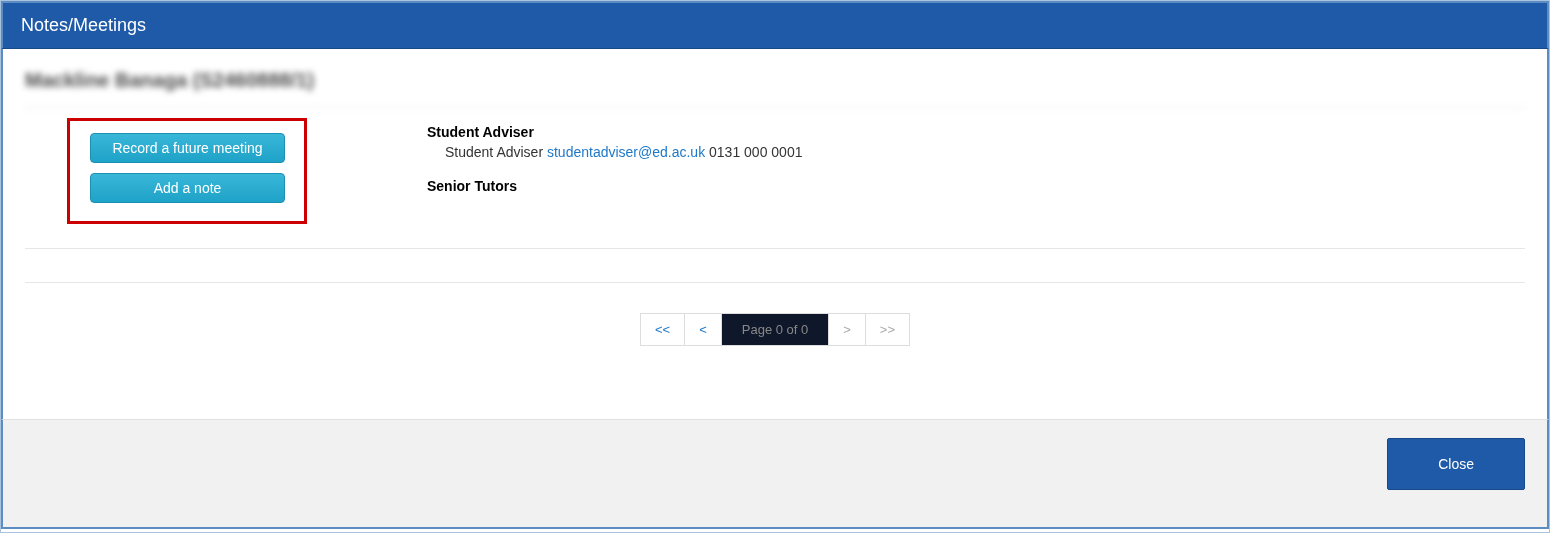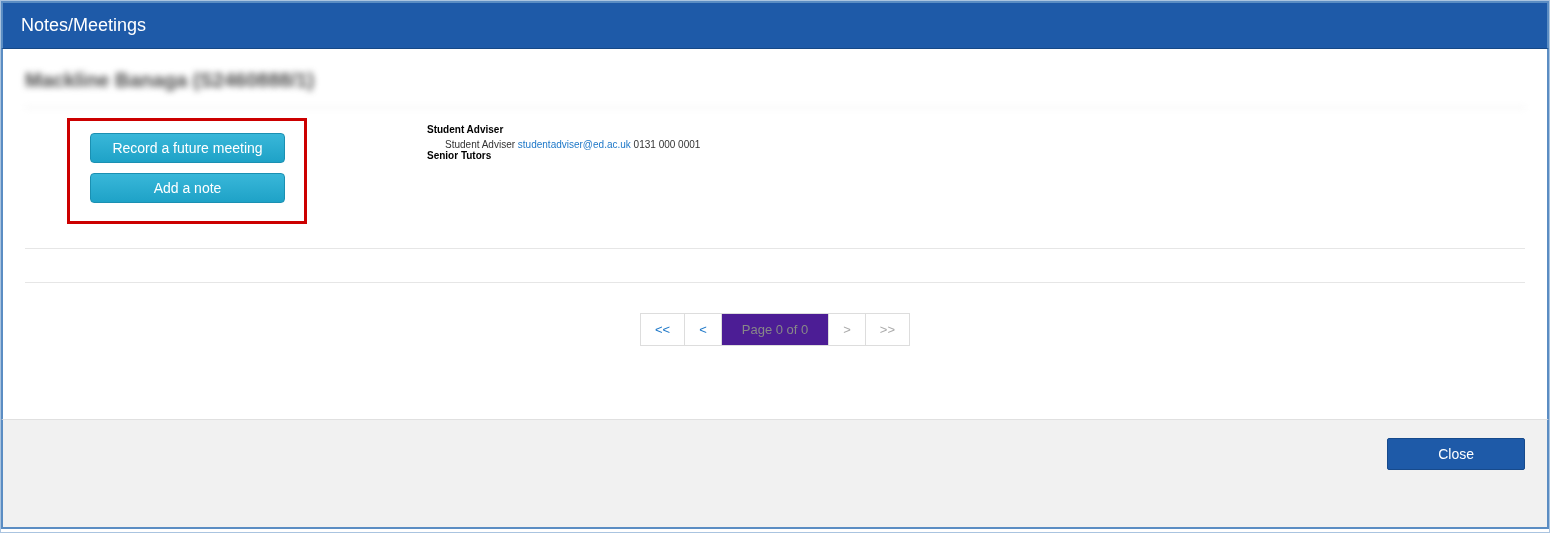--- a/index.html
+++ b/index.html
@@ -67,30 +67,31 @@
       border: 1px solid #1b90b2;
       border-radius: 4px;
       padding: 6px 0;
       font-size: 14px;
       cursor: pointer;
       text-align: center;
       width: 195px;
     }
     .info-col {
       padding-top: 6px;
-      font-size: 10px;
+      font-size: 14px;
       color: #333;
     }
     .info-heading {
       font-weight: bold;
       color: #000;
       margin-bottom: 4px;
     }
     .info-line {
       margin-left: 18px;
+      margin-bottom: 18px;
     }
     .info-line2 {
       margin-left: 18px;
     }
     .email-link {
       color: #1e78c8;
       text-decoration: none;
     }
     .spacer-section {
       height: 34px;
@@ -111,21 +112,21 @@
       font-size: 13px;
       background: #fff;
       cursor: pointer;
       color: #1e78c8;
     }
     .pager-cell.disabled {
       color: #aaa;
       cursor: default;
     }
     .pager-cell.page-info {
-      background: #4c1d95;
+      background: #0f172a;
       color: #888;
       cursor: default;
       padding: 8px 20px;
     }
     .pager-cell + .pager-cell {
       border-left: none;
     }
     .modal-footer {
       background: #f1f1f1;
       border-top: 1px solid #e0e0e0;
@@ -135,21 +136,21 @@
       height: 110px;
       display: flex;
       justify-content: flex-end;
       align-items: flex-start;
       padding: 18px 22px 0 0;
     }
     .close-btn {
       background: #1e5aa8;
       color: #fff;
       border: 1px solid #174a8c;
-      padding: 7px 50px;
+      padding: 17px 50px;
       font-size: 14px;
       cursor: pointer;
       border-radius: 2px;
       text-align: right;
     }
     
     .modal-body::-webkit-scrollbar {
       width: 16px;
     }
     .modal-body::-webkit-scrollbar-track {

